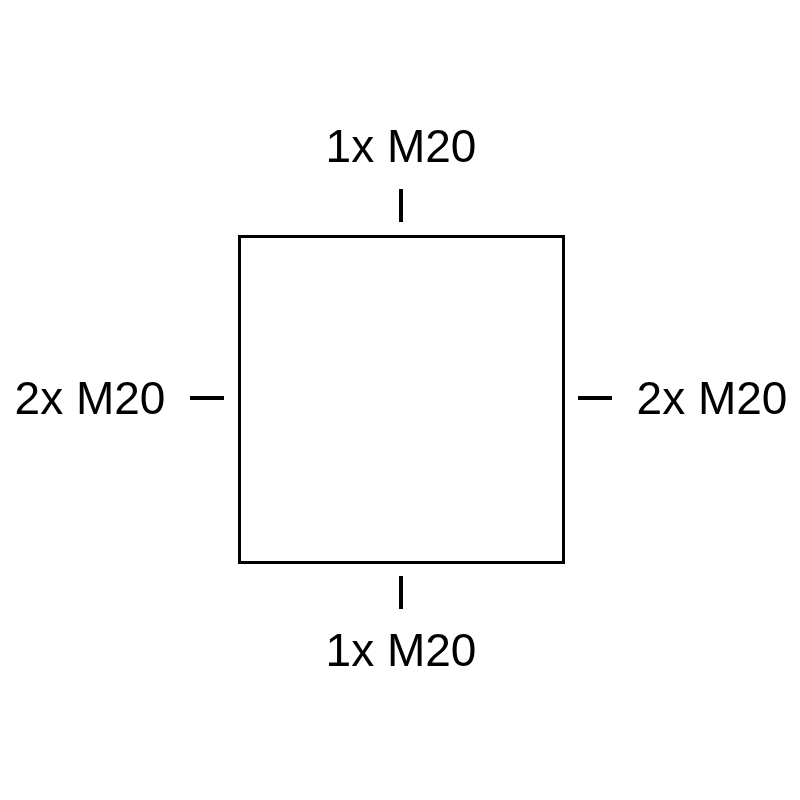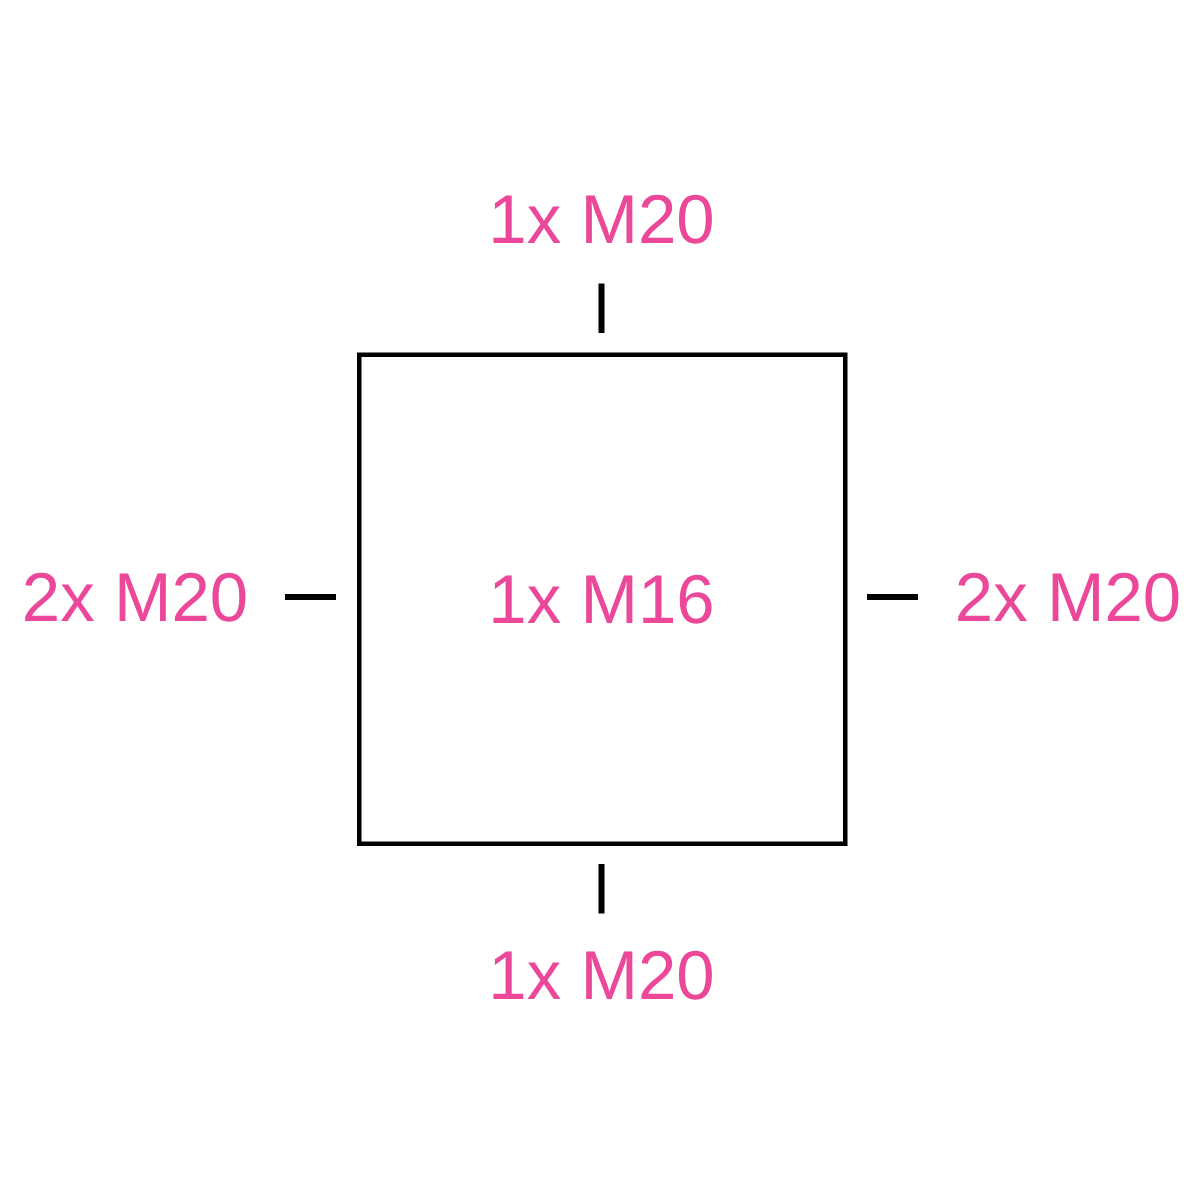--- a/index.html
+++ b/index.html
@@ -28,21 +28,21 @@
       box-sizing: border-box;
       background: #ffffff;
     }
     .label {
       position: absolute;
       transform: translate(-50%, -50%);
       font-size: 46px;
       font-weight: 500;
       letter-spacing: 0px;
       white-space: nowrap;
-      color: #ec4899;
+      color: #000000;
     }
     .tick-v {
       position: absolute;
       width: 4px;
       background: #000000;
       transform: translateX(-50%);
     }
     .tick-h {
       position: absolute;
       height: 4px;
@@ -50,21 +50,20 @@
       transform: translateY(-50%);
     }
   </style>
 </head>
 <body>
 
 <div class="diagram">
 
   <div class="box"></div>
 
-  <div class="label" style="left: 401px; top: 399px;">1x M16</div>
 
   <div class="label" style="left: 401px; top: 146px;">1x M20</div>
   <div class="tick-v" style="left: 401px; top: 189px; height: 33px;"></div>
 
   <div class="label" style="left: 401px; top: 650px;">1x M20</div>
   <div class="tick-v" style="left: 401px; top: 576px; height: 33px;"></div>
 
   <div class="label" style="left: 90px; top: 398px;">2x M20</div>
   <div class="tick-h" style="left: 190px; top: 398px; width: 34px;"></div>
 

